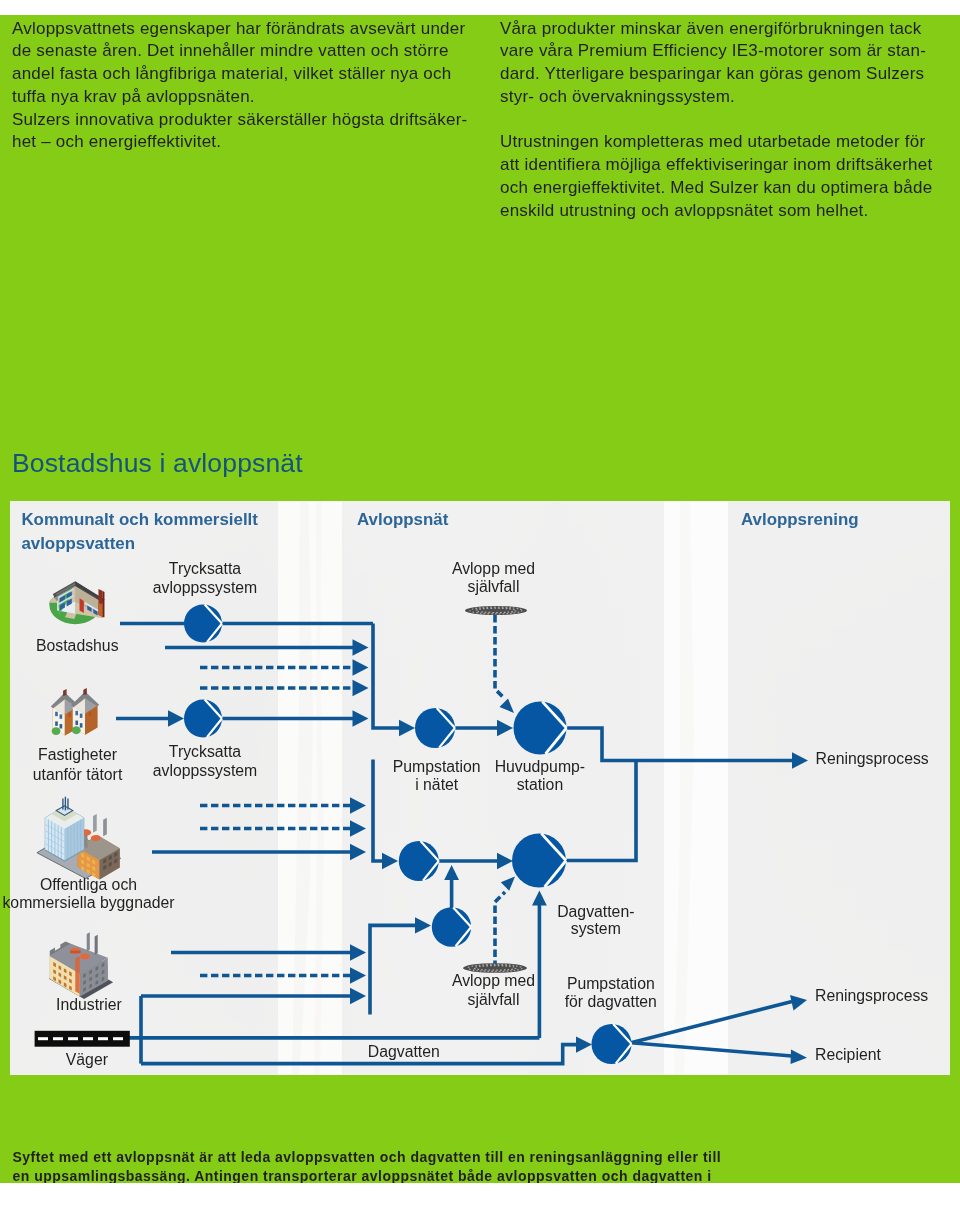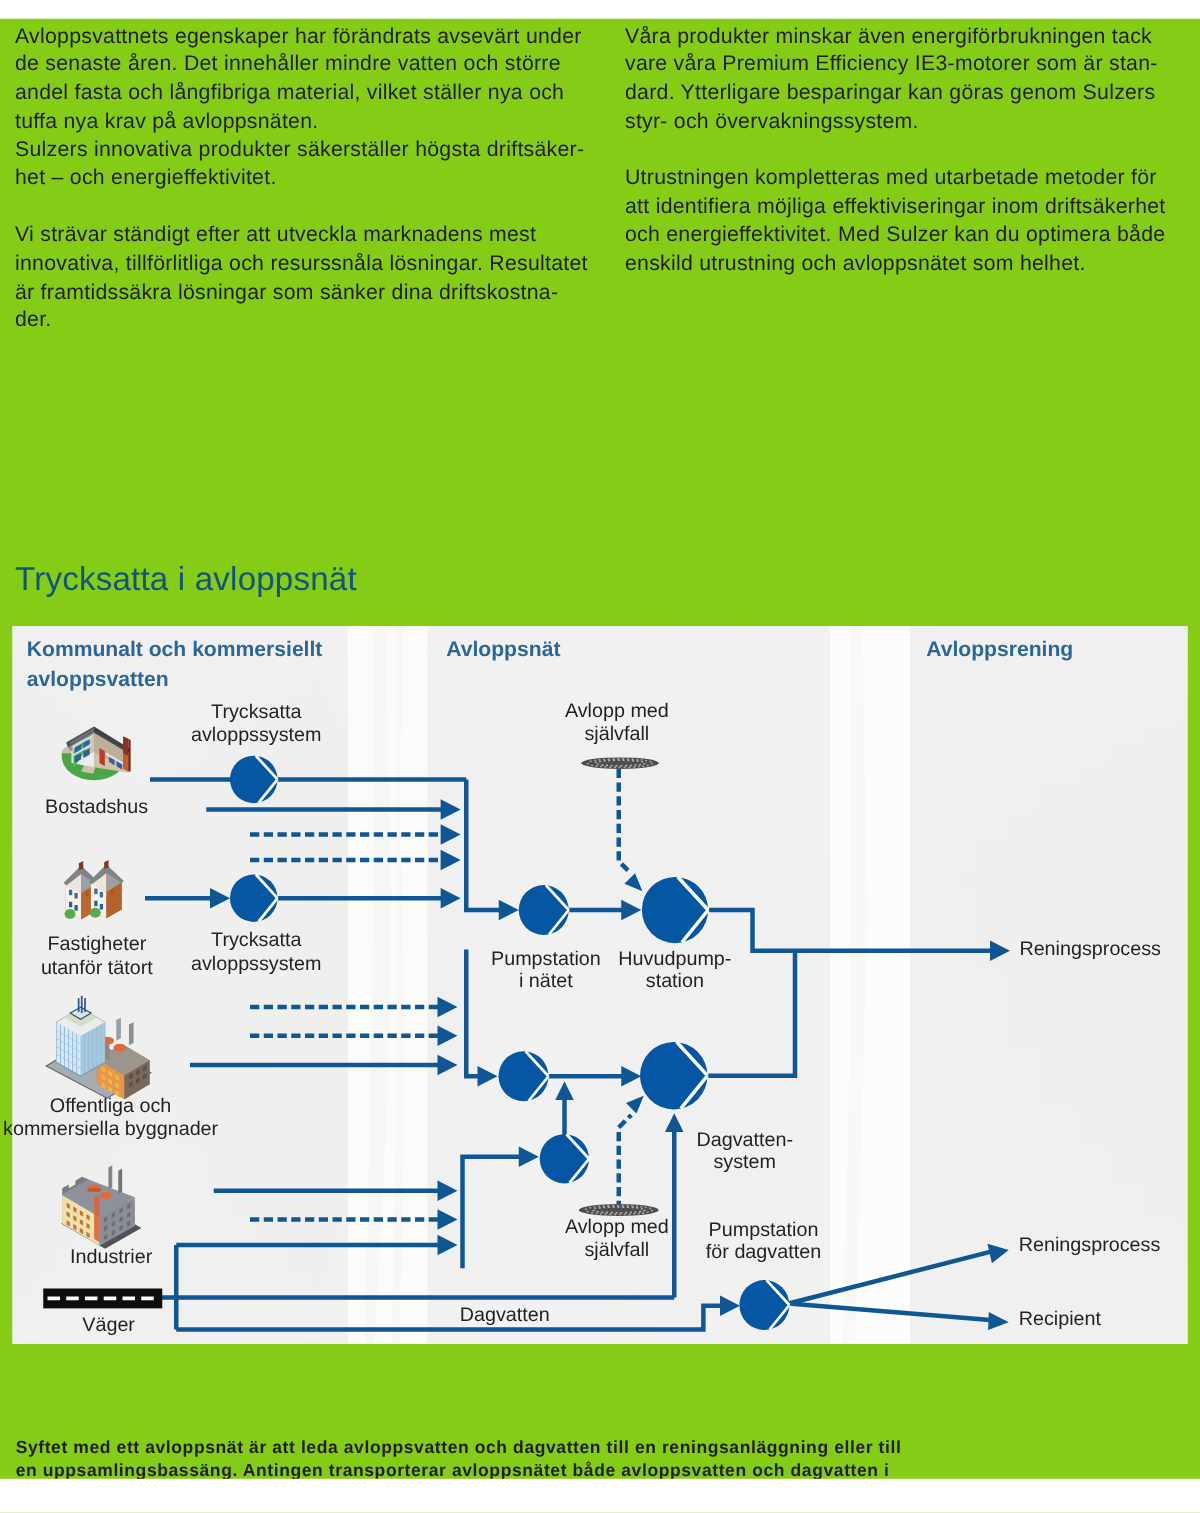--- a/index.html
+++ b/index.html
@@ -19,29 +19,28 @@
   .ptitle{font-size:16.9px;font-weight:700;fill:#2c6699;}
   .dlabel text{font-size:15.8px;fill:#221f1f;}
 </style>
 </head>
 <body>
 
 <div class="page">
 
   <div class="col colL">
     <p>Avloppsvattnets egenskaper har förändrats avsevärt under<br>de senaste åren. Det innehåller mindre vatten och större<br>andel fasta och långfibriga material, vilket ställer nya och<br>tuffa nya krav på avloppsnäten.<br>Sulzers innovativa produkter säkerställer högsta driftsäker-<br>het – och energieffektivitet.</p>
-    <p class="gap">Vi strävar ständigt efter att utveckla marknadens mest<br>innovativa, tillförlitliga och resurssnåla lösningar. Resultatet<br>är framtidssäkra lösningar som sänker dina driftskostna-<br>der.</p>
   </div>
 
   <div class="col colR">
     <p>Våra produkter minskar även energiförbrukningen tack<br>vare våra Premium Efficiency IE3-motorer som är stan-<br>dard. Ytterligare besparingar kan göras genom Sulzers<br>styr- och övervakningssystem.</p>
     <p class="gap">Utrustningen kompletteras med utarbetade metoder för<br>att identifiera möjliga effektiviseringar inom driftsäkerhet<br>och energieffektivitet. Med Sulzer kan du optimera både<br>enskild utrustning och avloppsnätet som helhet.</p>
   </div>
 
-  <h2 class="section-title">Trycksatta i avloppsnät</h2>
+  <h2 class="section-title">Bostadshus i avloppsnät</h2>
 
   <svg class="diagram" viewBox="0 0 960 1210" width="960" height="1210">
     <defs>
       <linearGradient id="photoH" x1="0" y1="0" x2="1" y2="0">
         <stop offset="0" stop-color="#e9e7e4"></stop>
           <stop offset="0.12" stop-color="#efeeec"></stop>
         <stop offset="0.26" stop-color="#eae8e5"></stop>
           <stop offset="0.36" stop-color="#f6f5f4"></stop>
         <stop offset="0.47" stop-color="#fbfbfa"></stop>
           <stop offset="0.58" stop-color="#f3f2f0"></stop>

